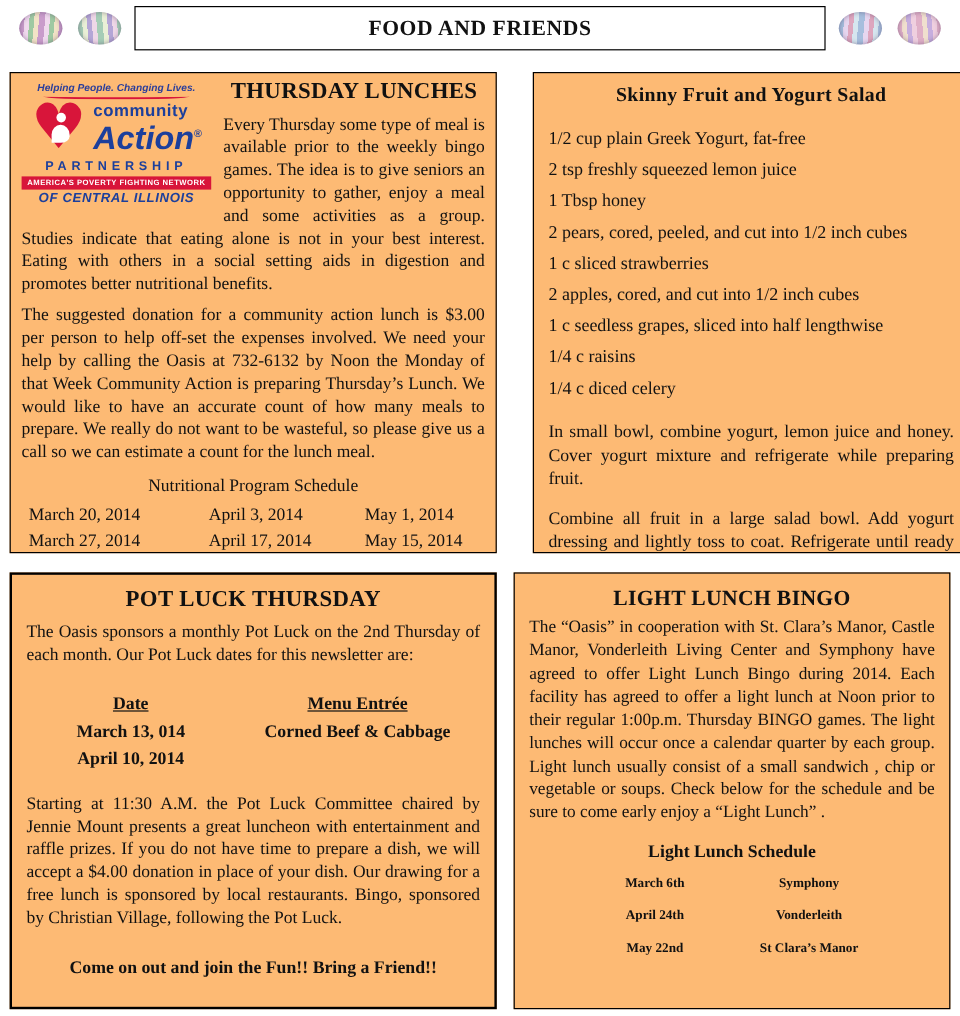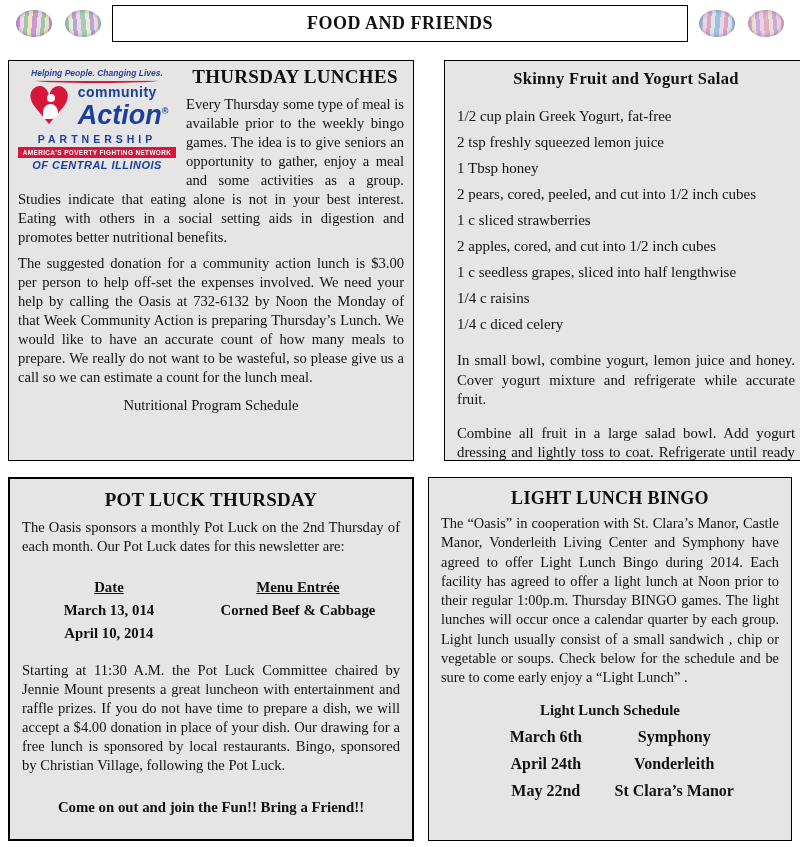--- a/index.html
+++ b/index.html
@@ -20,21 +20,21 @@
   .eggs { position:absolute; top:10px; display:flex; gap:13px; }
   .eggs-left { left:16px; }
   .eggs-right { right:16px; }
   .egg { width:36px; height:27px; border-radius:50%; box-shadow: inset 0 0 4px rgba(60,40,80,.45); }
   .egg-1 { background: repeating-linear-gradient(95deg,#c99ccb 0 5px,#f0d9ee 5px 9px,#9fc9a2 9px 13px,#f2e3c6 13px 17px); }
   .egg-2 { background: repeating-linear-gradient(85deg,#a5ccb6 0 5px,#e9efd6 5px 9px,#b4a6d6 9px 13px,#eed7e7 13px 17px); }
   .egg-3 { background: repeating-linear-gradient(95deg,#a6bedd 0 5px,#e6d6ef 5px 9px,#dda6be 9px 13px,#d6e6ef 13px 17px); }
   .egg-4 { background: repeating-linear-gradient(85deg,#dfafc7 0 5px,#f0dfce 5px 9px,#c6aede 9px 13px,#efcfdf 13px 17px); }
 
   
-  .box { position:absolute; border:1px solid #000; background:#e5e5e5; overflow:hidden; }
+  .box { position:absolute; border:1px solid #000; background:#fdba74; overflow:hidden; }
   #box-tl { left:8px;   top:60px;  width:406px; height:401px; padding:5px 9px; }
   #box-tr { left:444px; top:60px;  width:364px; height:401px; padding:8px 12px; }
   #box-bl { left:8px;   top:477px; width:406px; height:364px; padding:10px 12px; border-width:2px; }
   #box-br { left:428px; top:477px; width:364px; height:364px; padding:10px 12px; }
 
   .panel-title { margin:0 0 5px 0; text-align:center; font-size:19px; font-weight:bold; letter-spacing:.3px; }
   .panel-title.small { font-size:16.5px; }
   p.just { margin:7px 0; font-size:14.6px; line-height:1.3; text-align:justify; }
   .center { text-align:center; }
 
@@ -71,21 +71,21 @@
   .pl-table { display:grid; grid-template-columns:46% 54%; margin-top:20px;
               font-size:14.8px; line-height:23px; font-weight:bold; }
   .pl-table .cell { text-align:center; }
   .pl-head { text-decoration:underline; }
   .pl-footer { margin-top:24px; font-weight:bold; font-size:14.8px; text-align:center; }
 
   
   #box-br p.just { font-size:14.4px; line-height:1.34; margin-top:4px; }
   .bingo-sched-title { font-weight:bold; font-size:14.8px; margin-top:14px; }
   .bingo-schedule { display:grid; grid-template-columns:1fr 1fr; width:76%; margin:4px auto 11px auto;
-                    font-weight:bold; font-size:16px; line-height:27px; }
+                    font-weight:bold; font-size:11px; line-height:27px; }
   .bingo-schedule .cell { text-align:center; }
 </style>
 </head>
 <body>
 
 <div class="eggs eggs-left">
   <div class="egg egg-1"></div>
   <div class="egg egg-2"></div>
 </div>
 
@@ -119,38 +119,47 @@
     <div class="logo-region">OF CENTRAL ILLINOIS</div>
   </div>
 
   <h2 class="panel-title">THURSDAY LUNCHES</h2>
 
   <p class="just">Every Thursday some type of meal is available prior to the weekly bingo games. The idea is to give seniors an opportunity to gather, enjoy a meal and some activities as a group. Studies indicate that eating alone is not in your best interest. Eating with others in a social setting aids in digestion and promotes better nutritional benefits.</p>
   <p class="just">The suggested donation for a community action lunch is $3.00 per person to help off-set the expenses involved. We need your help by calling the Oasis at 732-6132 by Noon the Monday of that Week Community Action is preparing Thursday’s Lunch.  We would like to have an accurate count of how many meals to prepare. We really do not want to be wasteful, so please give us a call so we can estimate a count for the lunch meal.</p>
 
   <div class="center schedule-title">Nutritional Program Schedule</div>
 
+  <div class="nut-schedule">
+    <div class="cell">March 20, 2014</div>
+    <div class="cell">April 3, 2014</div>
+    <div class="cell">May 1, 2014</div>
+    <div class="cell">March 27, 2014</div>
+    <div class="cell">April 17, 2014</div>
+    <div class="cell">May 15, 2014</div>
+
+  </div>
 </div>
 
 <div class="box" id="box-tr">
   <h2 class="panel-title small">Skinny Fruit and Yogurt Salad</h2>
 
   <div class="ingredients">
     <div>1/2 cup plain Greek Yogurt, fat-free</div>
     <div>2 tsp freshly squeezed lemon juice</div>
     <div>1 Tbsp honey</div>
     <div>2 pears, cored, peeled, and cut into 1/2 inch cubes</div>
     <div>1 c sliced strawberries</div>
     <div>2 apples, cored, and cut into 1/2 inch cubes</div>
     <div>1 c seedless grapes, sliced into half lengthwise</div>
     <div>1/4 c raisins</div>
     <div>1/4 c diced celery</div>
   </div>
 
-  <p class="recipe-step">In small bowl, combine yogurt, lemon juice and honey. Cover yogurt mixture and refrigerate while accurate fruit.</p>
+  <p class="recipe-step">In small bowl, combine yogurt, lemon juice and honey. Cover yogurt mixture and refrigerate while preparing fruit.</p>
   <p class="recipe-step">Combine all fruit in a large salad bowl.  Add yogurt dressing and lightly toss to coat.  Refrigerate until ready to serve. For best results, serve salad within 1-2 hrs of preparing.</p>
 </div>
 
 <div class="box" id="box-bl">
   <h2 class="panel-title">POT LUCK THURSDAY</h2>
 
   <p class="just">The Oasis sponsors a monthly Pot Luck on the 2nd Thursday of each month.  Our Pot Luck dates for this newsletter are:</p>
 
   <div class="pl-table">
     <div class="cell pl-head">Date</div>

